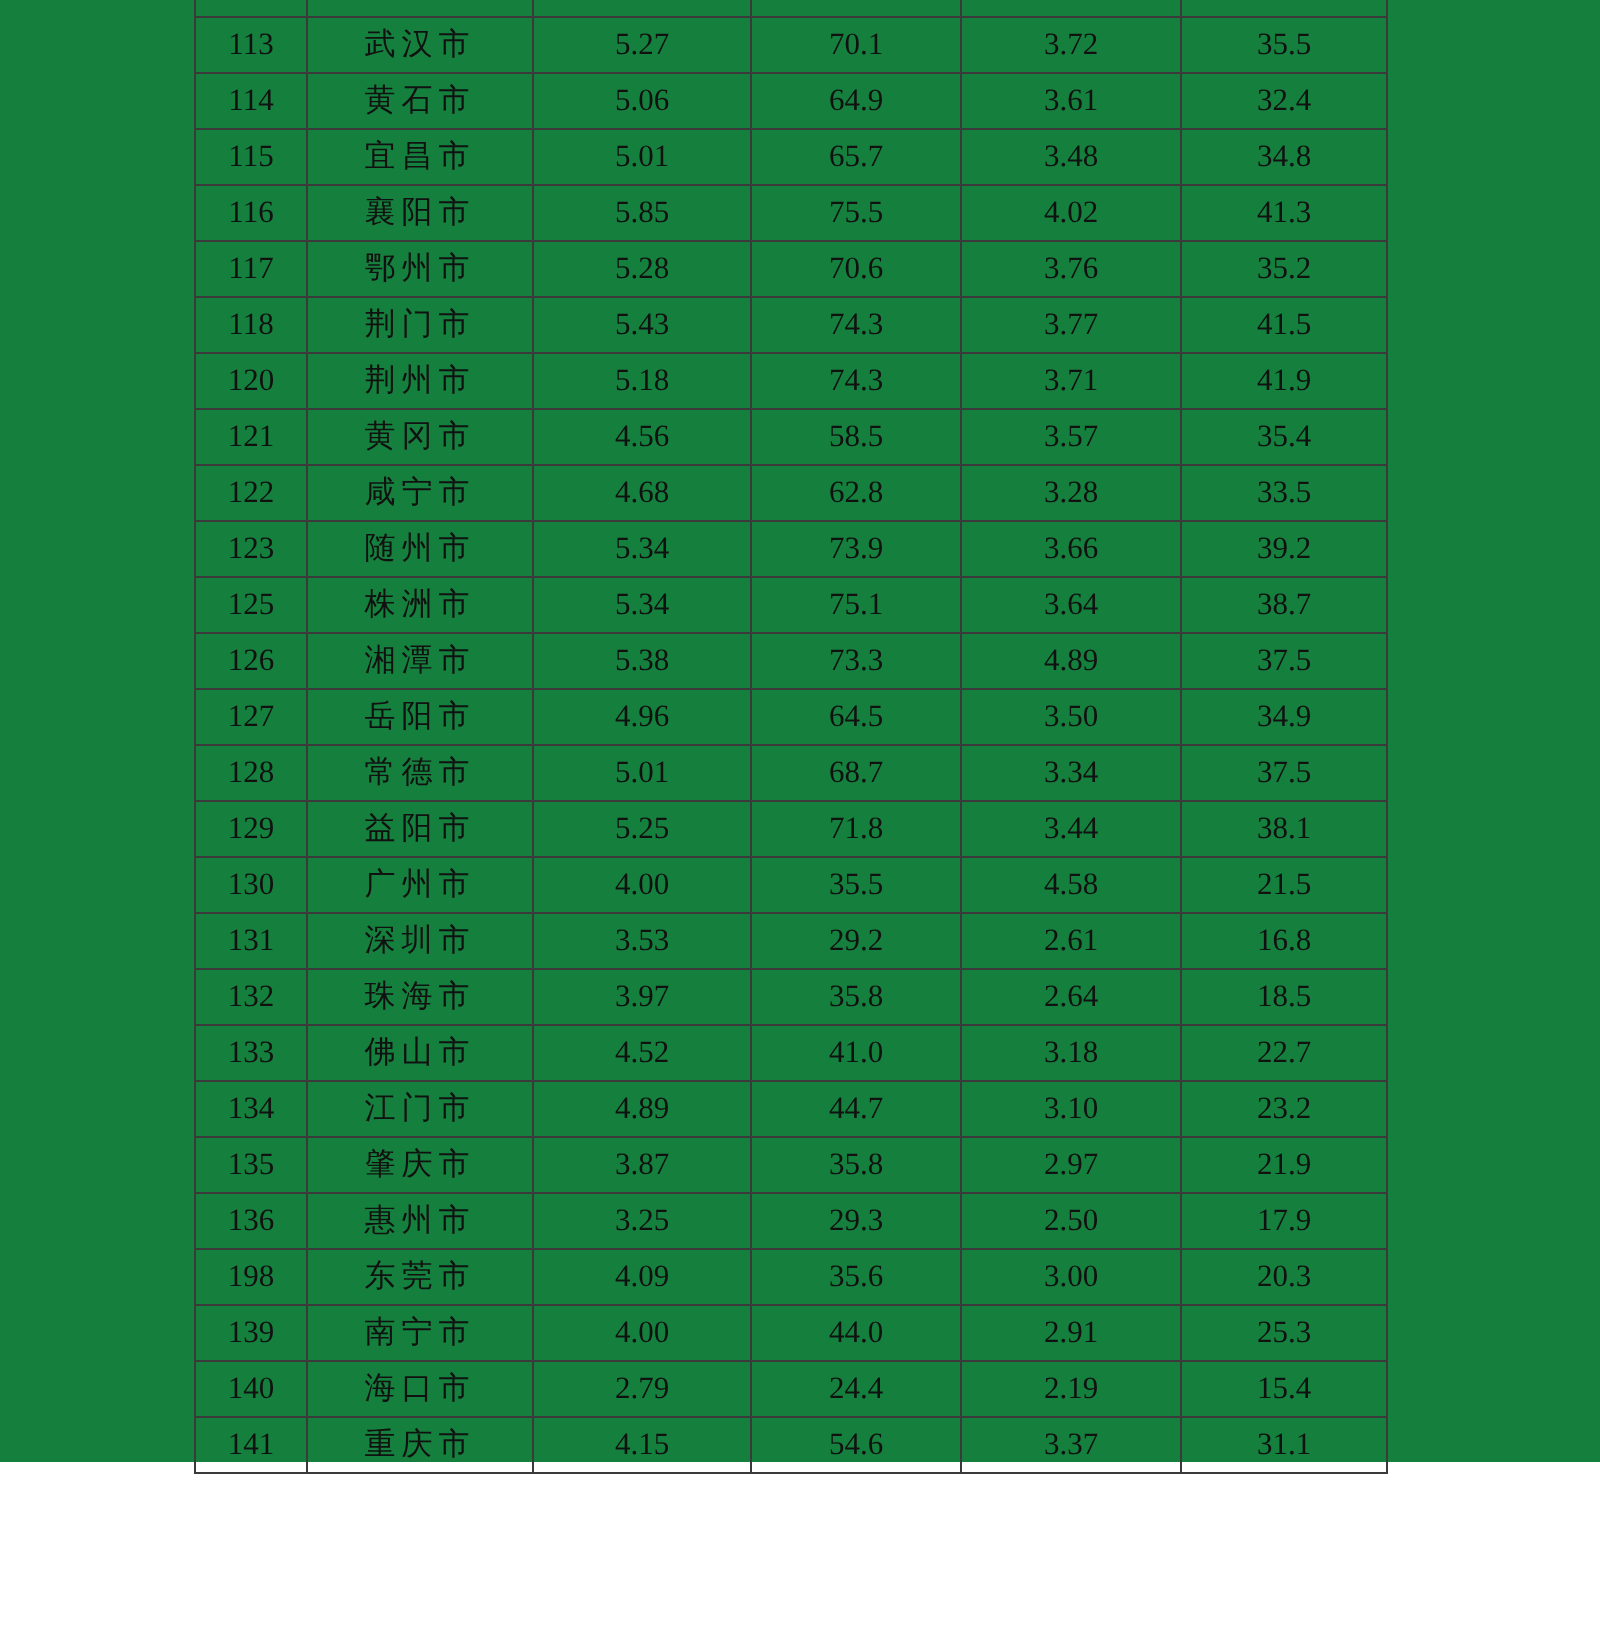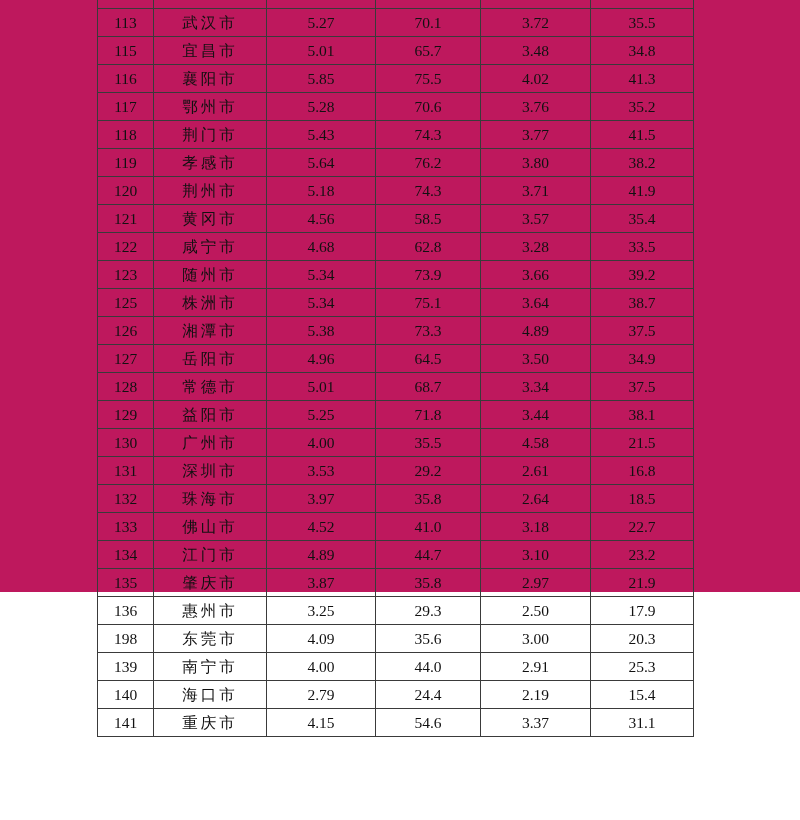--- a/index.html
+++ b/index.html
@@ -8,22 +8,22 @@
     width: 800px;
     height: 820px;
     background: #ffffff;
     overflow: hidden;
     font-family: "Liberation Serif", "DejaVu Serif", serif;
     color: #111111;
   }
   .page {
     position: relative;
     width: 800px;
-    height: 592px;
-    background: #be185d;
+    height: 731px;
+    background: #15803d;
   }
   table.city-table {
     position: absolute;
     left: 97px;
     top: 0;
     width: 596px;
     border-collapse: collapse;
     table-layout: fixed;
   }
   table.city-table td {
@@ -82,20 +82,28 @@
 
     <tr>
       <td class="num-cell">113</td>
       <td class="city-cell">武汉市</td>
       <td class="num-cell">5.27</td>
       <td class="num-cell">70.1</td>
       <td class="num-cell">3.72</td>
       <td class="num-cell">35.5</td>
     </tr>
 
+    <tr>
+      <td class="num-cell">114</td>
+      <td class="city-cell">黄石市</td>
+      <td class="num-cell">5.06</td>
+      <td class="num-cell">64.9</td>
+      <td class="num-cell">3.61</td>
+      <td class="num-cell">32.4</td>
+    </tr>
 
     <tr>
       <td class="num-cell">115</td>
       <td class="city-cell">宜昌市</td>
       <td class="num-cell">5.01</td>
       <td class="num-cell">65.7</td>
       <td class="num-cell">3.48</td>
       <td class="num-cell">34.8</td>
     </tr>
 
@@ -119,28 +127,20 @@
 
     <tr>
       <td class="num-cell">118</td>
       <td class="city-cell">荆门市</td>
       <td class="num-cell">5.43</td>
       <td class="num-cell">74.3</td>
       <td class="num-cell">3.77</td>
       <td class="num-cell">41.5</td>
     </tr>
 
-    <tr>
-      <td class="num-cell">119</td>
-      <td class="city-cell">孝感市</td>
-      <td class="num-cell">5.64</td>
-      <td class="num-cell">76.2</td>
-      <td class="num-cell">3.80</td>
-      <td class="num-cell">38.2</td>
-    </tr>
 
     <tr>
       <td class="num-cell">120</td>
       <td class="city-cell">荆州市</td>
       <td class="num-cell">5.18</td>
       <td class="num-cell">74.3</td>
       <td class="num-cell">3.71</td>
       <td class="num-cell">41.9</td>
     </tr>
 

